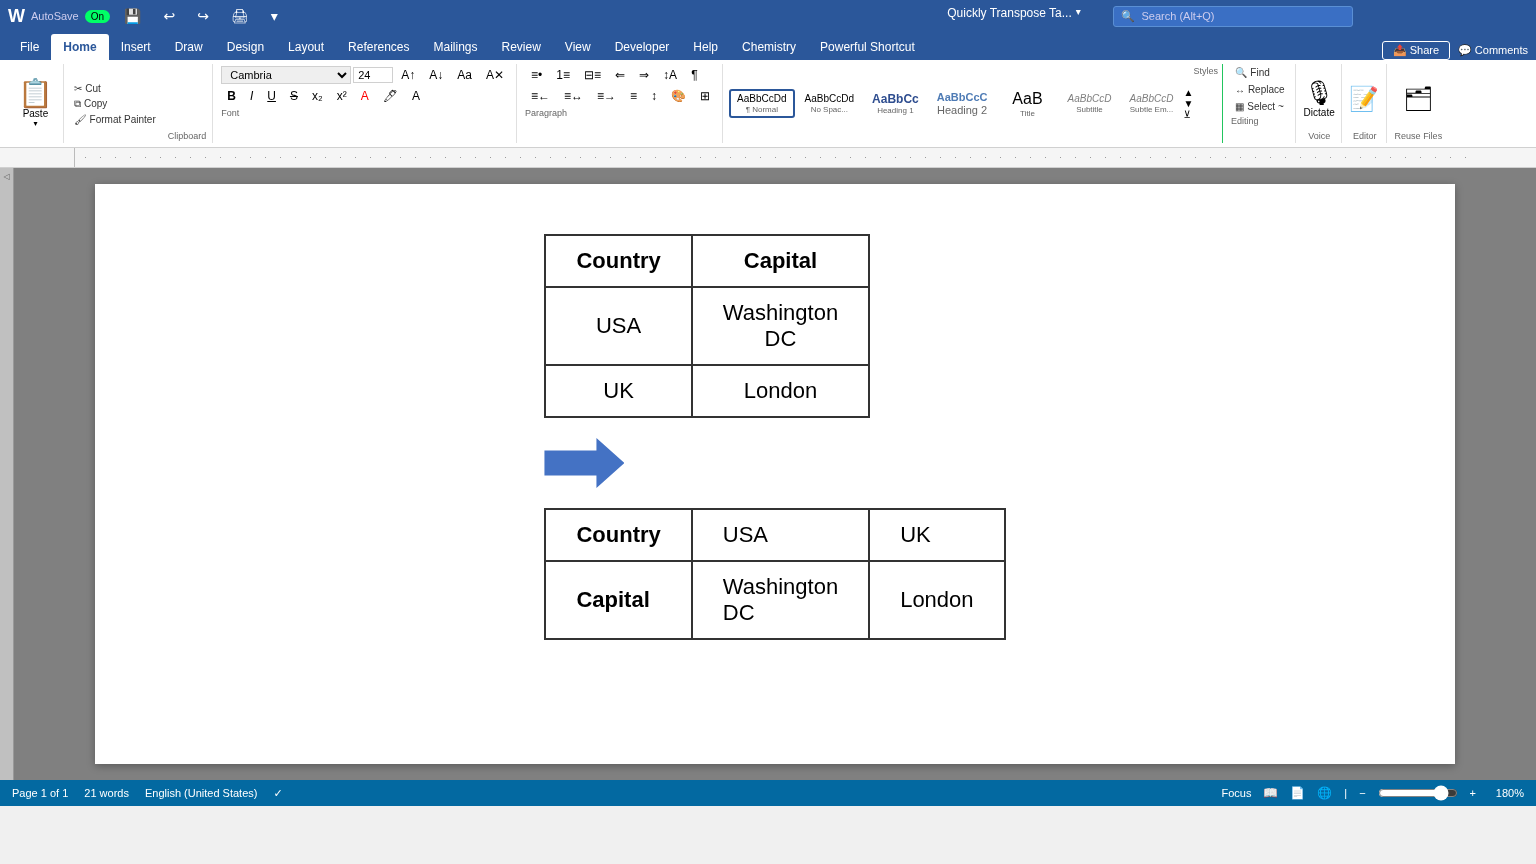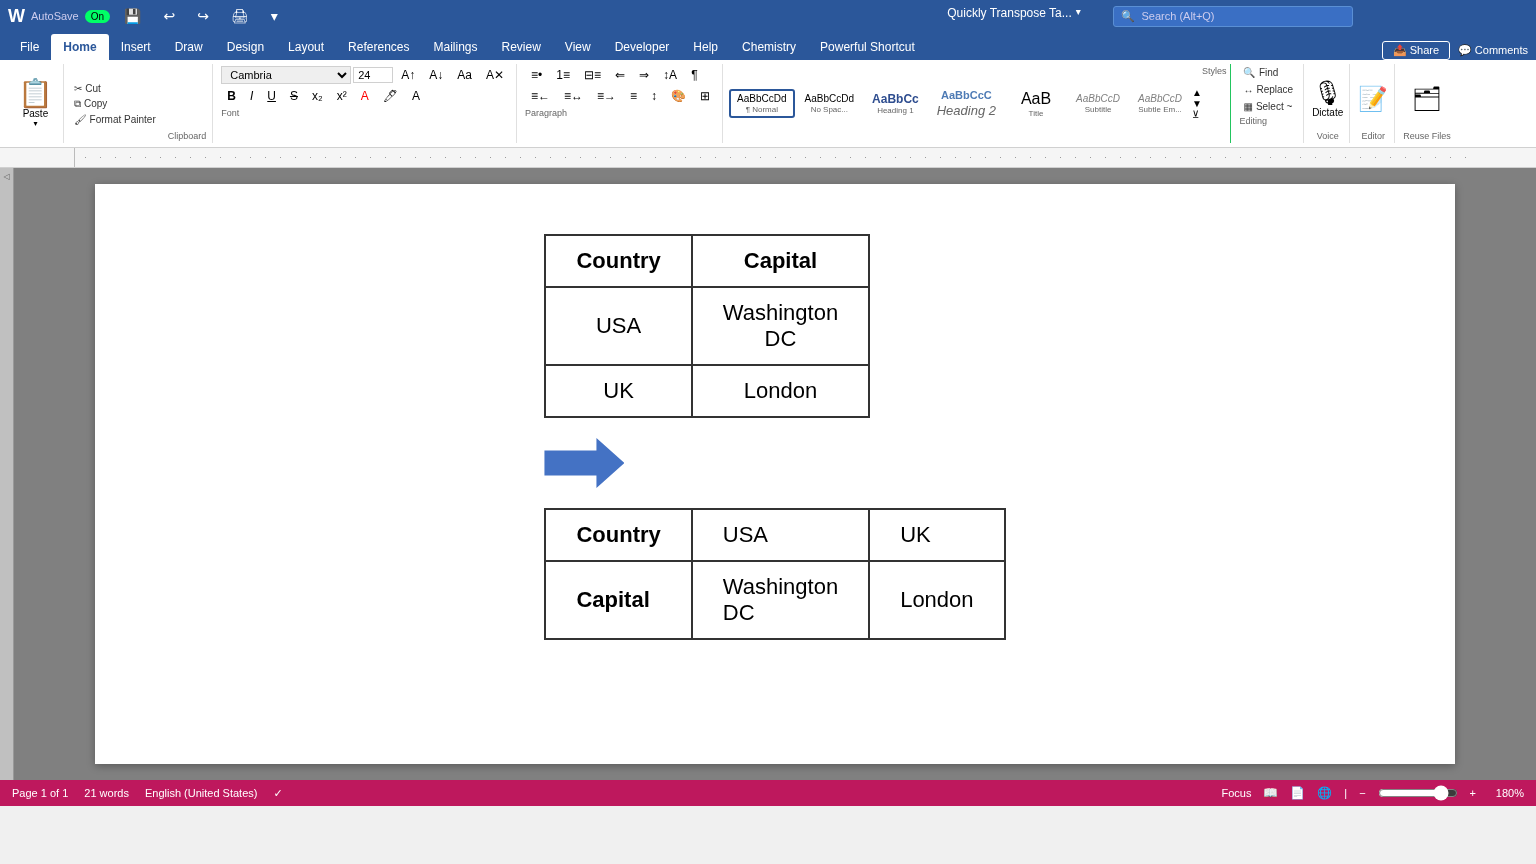--- a/index.html
+++ b/index.html
@@ -157,21 +157,21 @@
       border: 2px solid #333;
       padding: 12px 30px;
       text-align: left;
     }
     .trans-table .header-cell {
       font-weight: bold;
     }
 
     
     .status-bar {
-      background: #be185d;
+      background: #0369a1;
       color: white;
       height: 26px;
       display: flex;
       align-items: center;
       padding: 12px 12px;
       font-size: 11px;
       gap: 16px;
     }
     .status-right { margin-left: auto; display: flex; align-items: center; gap: 12px; }
     .zoom-slider { width: 80px; accent-color: white; }
@@ -303,21 +303,21 @@
       <div class="style-item">
         <span class="style-preview" style="font-size:10px;">AaBbCcDd</span>
         <span style="font-size:8px; color:#666;">No Spac...</span>
       </div>
       <div class="style-item">
         <span class="style-preview" style="font-size:12px; color:#2e4d8f; font-weight:bold;">AaBbCc</span>
         <span style="font-size:8px; color:#666;">Heading 1</span>
       </div>
       <div class="style-item">
         <span class="style-preview" style="font-size:11px; color:#4e7bb5; font-weight:bold;">AaBbCcC</span>
-        <span style="font-size:13px; color:#666;font-style:italic;">Heading 2</span>
+        <span style="font-size:11px; color:#666;">Heading 2</span>
       </div>
       <div class="style-item">
         <span class="style-preview" style="font-size:16px;">AaB</span>
         <span style="font-size:8px; color:#666;">Title</span>
       </div>
       <div class="style-item">
         <span class="style-preview" style="font-size:10px; color:#7f7f7f; font-style:italic;">AaBbCcD</span>
         <span style="font-size:8px; color:#666;">Subtitle</span>
       </div>
       <div class="style-item">

